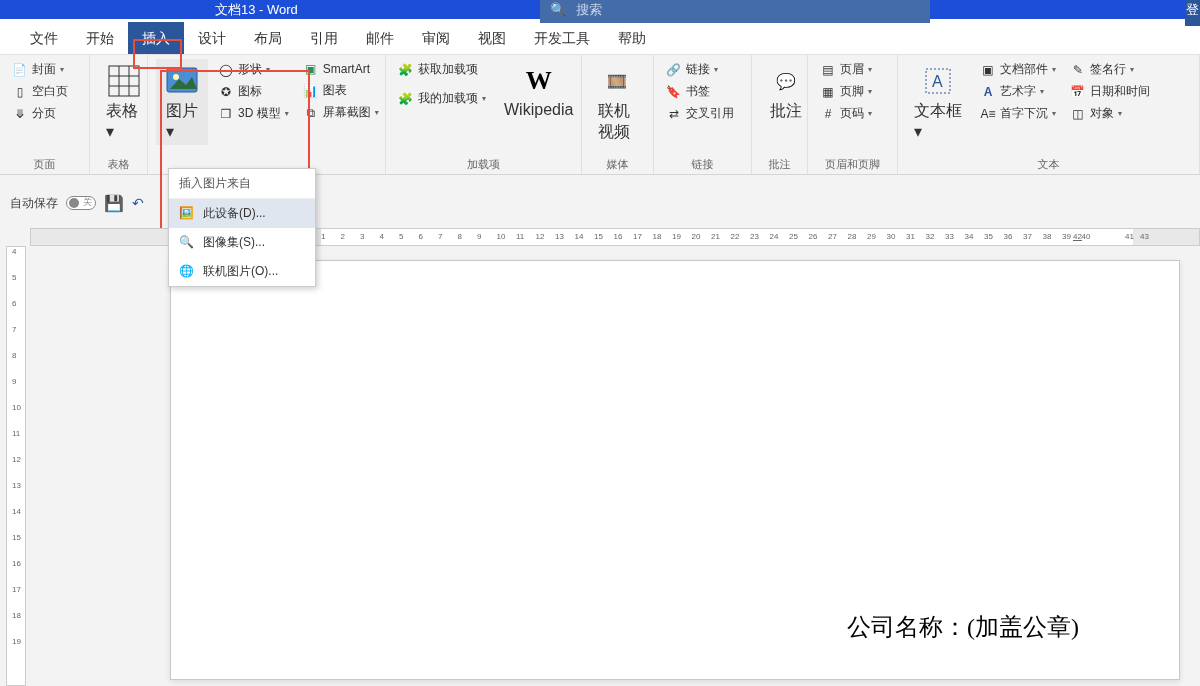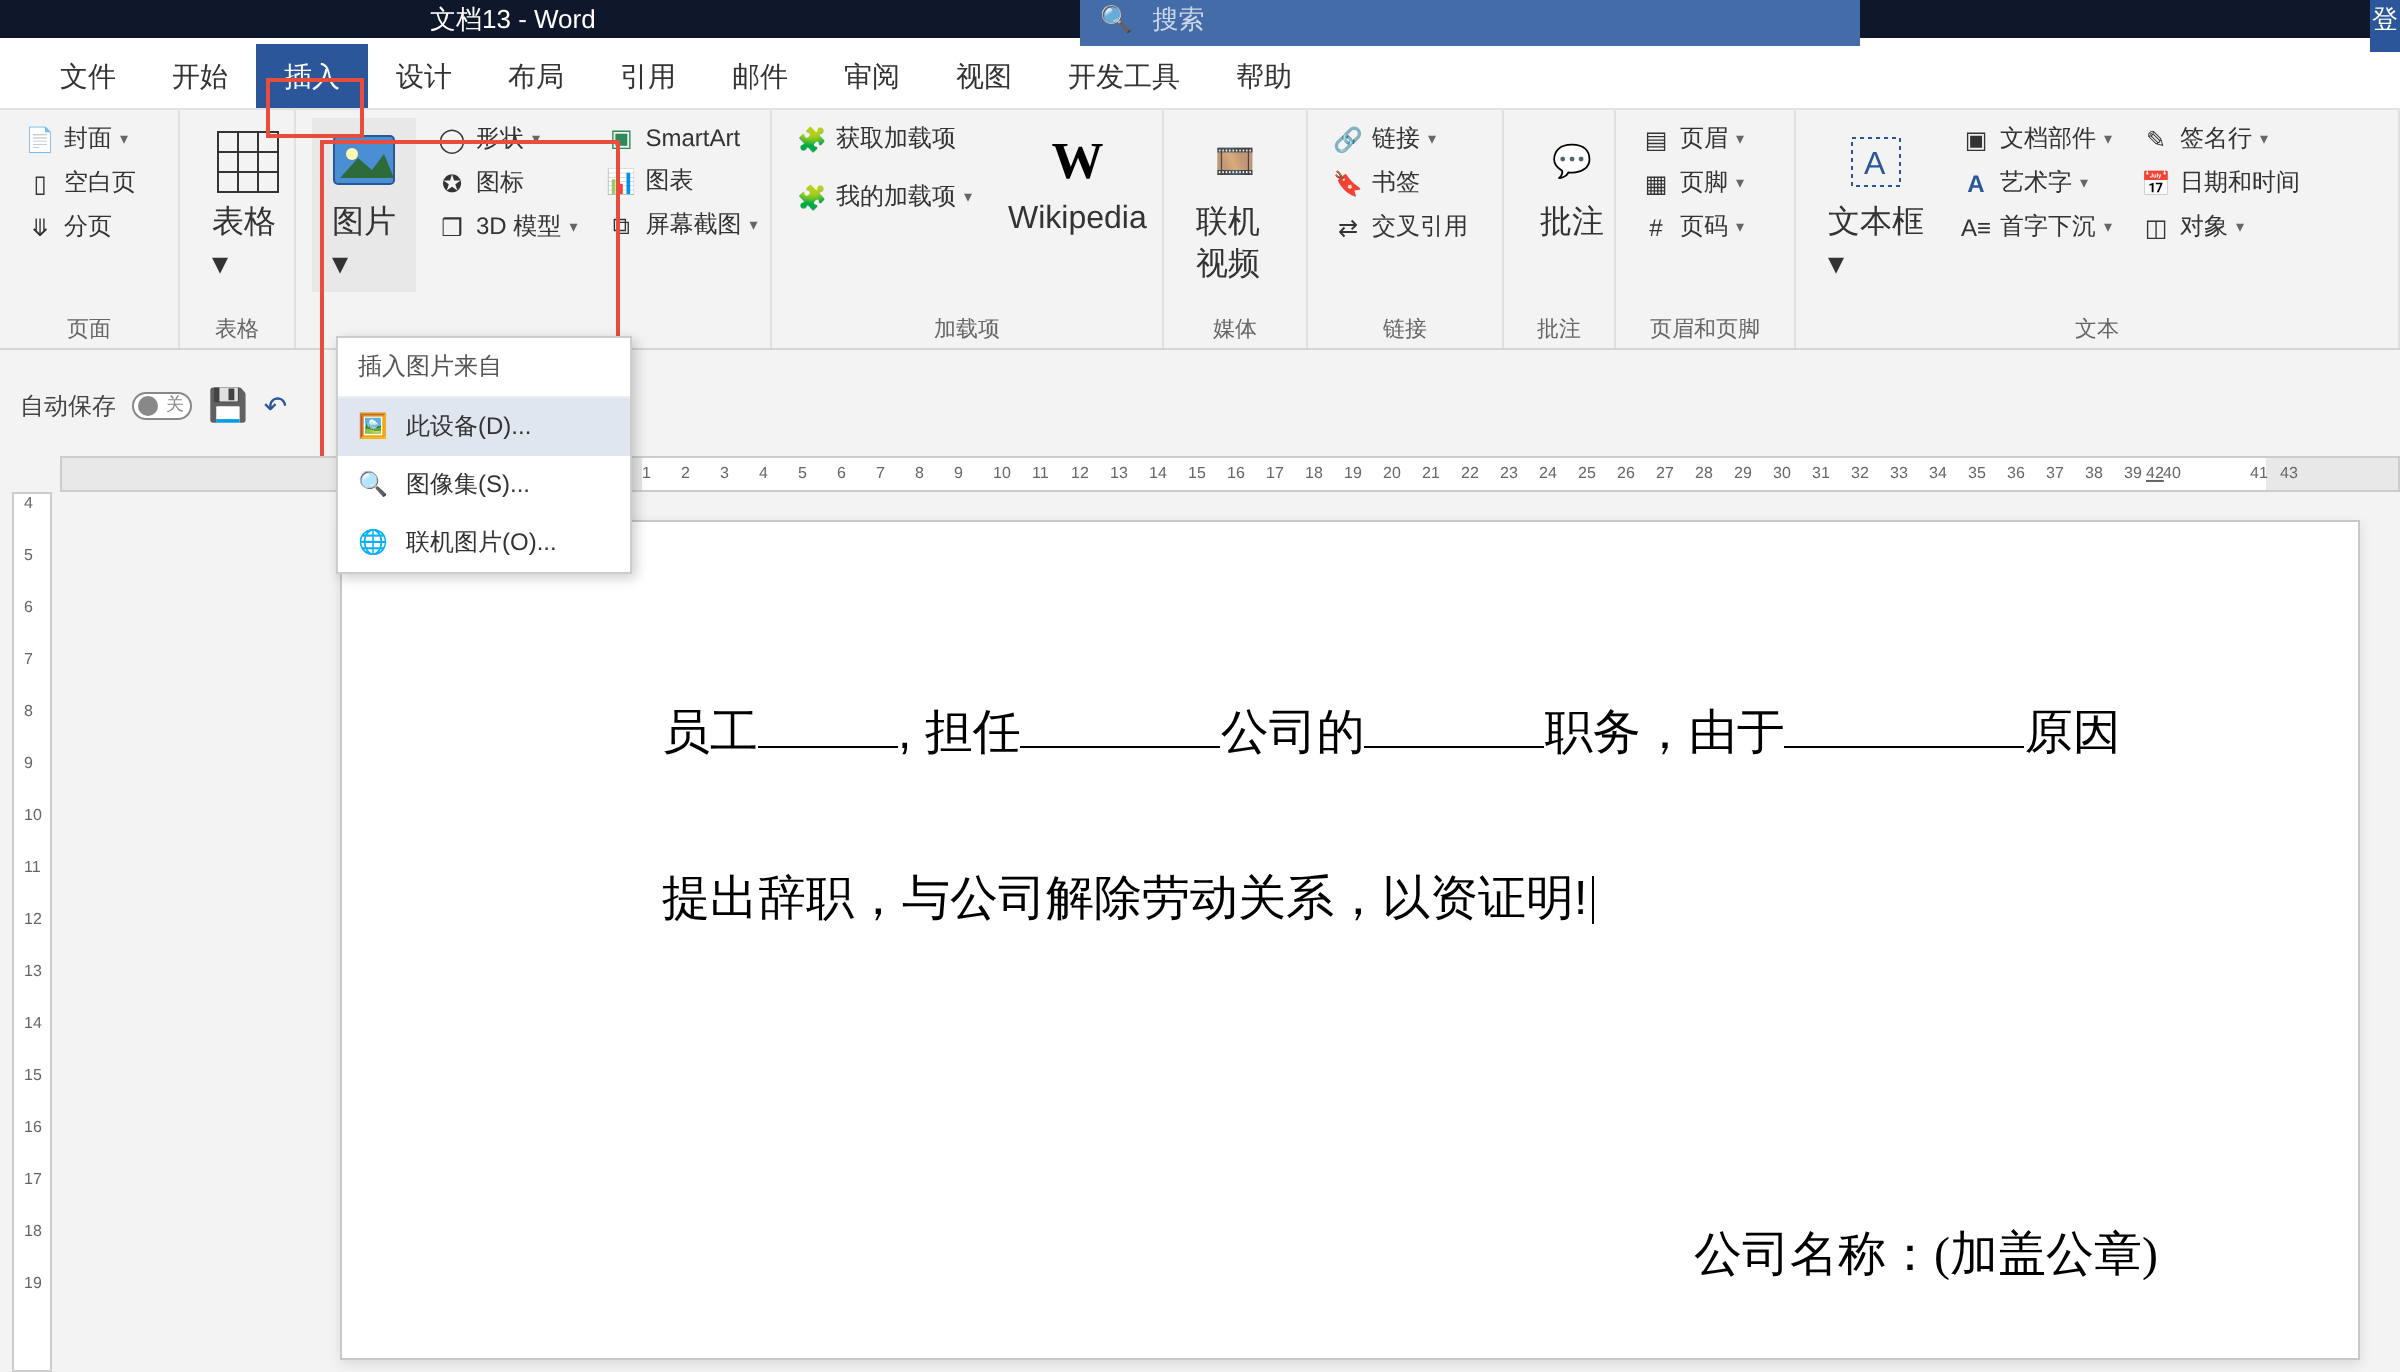--- a/index.html
+++ b/index.html
@@ -1,18 +1,18 @@
 <!DOCTYPE html>
 <html><head>
 <meta charset="utf-8">
 <style>
 * { margin: 0; padding: 0; box-sizing: border-box; font-family: "Microsoft YaHei", "Segoe UI", sans-serif; }
 body { background: #f3f3f3; width: 1200px; height: 686px; overflow: hidden; position: relative; }
 
-.titlebar { height: 19px; background: #0f172a; display: flex; align-items: center; position: relative; }
+.titlebar { height: 19px; background: #1d4ed8; display: flex; align-items: center; position: relative; }
 .titlebar .title { position: absolute; left: 215px; color: #fff; font-size: 13px; }
 .search-box { position: absolute; left: 540px; width: 390px; height: 26px; background: #446ca9; display: flex; align-items: center; padding: 0 10px; }
 .search-box .mag { color: #cdd8eb; font-size: 13px; margin-right: 10px; }
 .search-box .ph { color: #cdd8eb; font-size: 13px; }
 .login-btn { position: absolute; right: 0; width: 15px; height: 32px; background: #2b579a; color: #fff; font-size: 13px; display:flex; align-items:center; justify-content:center;}
 
 .tabs { height: 36px; background: #fff; display: flex; align-items: flex-end; padding-left: 16px; border-bottom: 1px solid #e1e1e1; }
 .tab { padding: 8px 14px 6px; font-size: 14px; color: #333; cursor: pointer; }
 .tab.active { background: #2b579a; color: #fff; }
 
@@ -400,22 +400,14 @@
     <div class="mk" style="top: 234px;">13</div>
     <div class="mk" style="top: 260px;">14</div>
     <div class="mk" style="top: 286px;">15</div>
     <div class="mk" style="top: 312px;">16</div>
     <div class="mk" style="top: 338px;">17</div>
     <div class="mk" style="top: 364px;">18</div>
     <div class="mk" style="top: 390px;">19</div>
   </div>
 
 <div class="page">
-  <div class="doc-content">
-    <div class="line">
-      <span>员工</span><span class="blank b1"></span><span>, 担任</span><span class="blank b2"></span><span>公司的</span><span class="blank b3"></span><span>职务，由于</span><span class="blank b4"></span><span>原因</span>
-    </div>
-    <div class="line" style="margin-top:30px">
-      <span>提出辞职，与公司解除劳动关系，以资证明!</span><span class="cursor"></span>
-    </div>
-  </div>
   <div class="doc-footer">公司名称：(加盖公章)</div>
 </div>
 
 </body></html>

